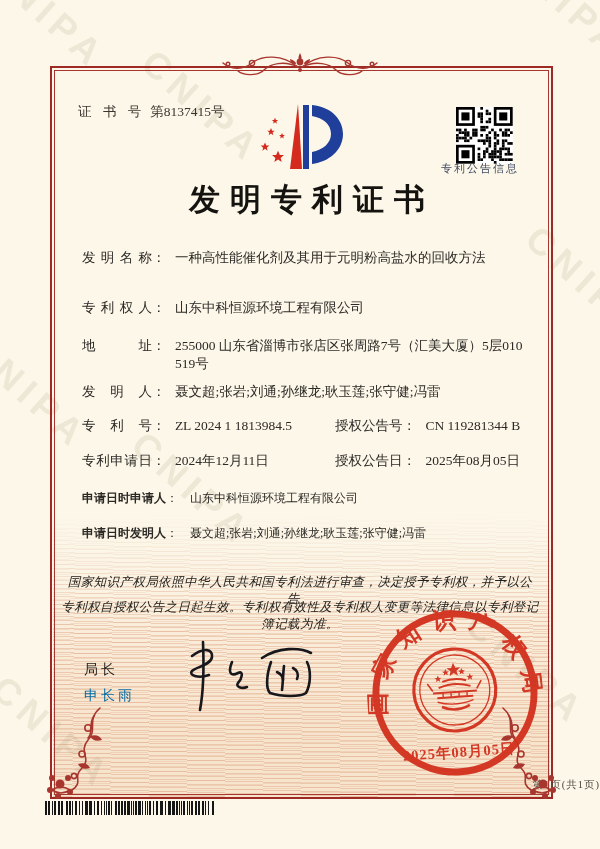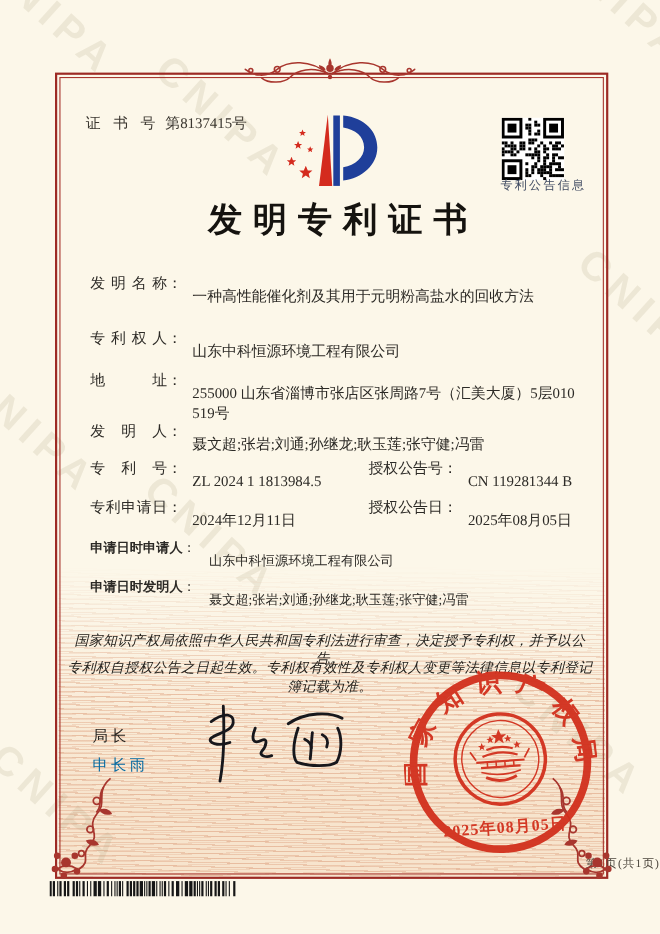--- a/index.html
+++ b/index.html
@@ -36,33 +36,33 @@
     content:""; position:absolute; inset:2px; border:1px solid #a8362e;
   }
   .ornament{position:absolute; z-index:4; pointer-events:none;}
   
   .cert-no{position:absolute; left:78px; top:103px; z-index:3; font-size:13.5px; color:#3a362f;}
   .cert-no .pfx{letter-spacing:4px; margin-right:5px;}
   .logo{position:absolute; left:257px; top:102px; z-index:3;}
   .qr{position:absolute; left:456px; top:107px; z-index:3; background:#fff;}
   .qr-caption{
     position:absolute; left:441px; top:161px; width:106px; z-index:3;
-    text-align:center; font-size:11px; letter-spacing:2px; color:#3f4a61;
+    font-size:11px; letter-spacing:2px; color:#3f4a61;
   }
   .title{
     position:absolute; left:0; top:179px; width:600px; z-index:3;
     text-align:center; font-size:31px; font-weight:700; letter-spacing:10px;
     padding-left:24px; box-sizing:border-box; color:#15130f;
   }
   
   .row{position:absolute; left:82px; width:468px; z-index:3; font-size:13.5px; line-height:18px;}
   .lbl{display:inline-block; width:70px; text-align:justify; text-align-last:justify; vertical-align:top;}
   .lbl.auto{width:auto; text-align:left; text-align-last:auto;}
   .colon{vertical-align:top;}
-  .val{display:inline-block; margin-left:6px; max-width:360px; vertical-align:top;margin-top:12px;}
+  .val{display:inline-block; margin-left:6px; max-width:360px; vertical-align:top;}
   .rcol{position:absolute; left:253px; top:0; white-space:nowrap;}
   .row-sm{font-size:12px;}
   .row-sm .lbl{width:84px;font-weight:bold;}
   .row-sm .val{margin-left:9px;}
   
   .legal{
     position:absolute; left:58px; width:484px; z-index:3; text-align:center;
     font-size:12.5px; font-style:italic; letter-spacing:0.4px; color:#23211d;
   }
   

